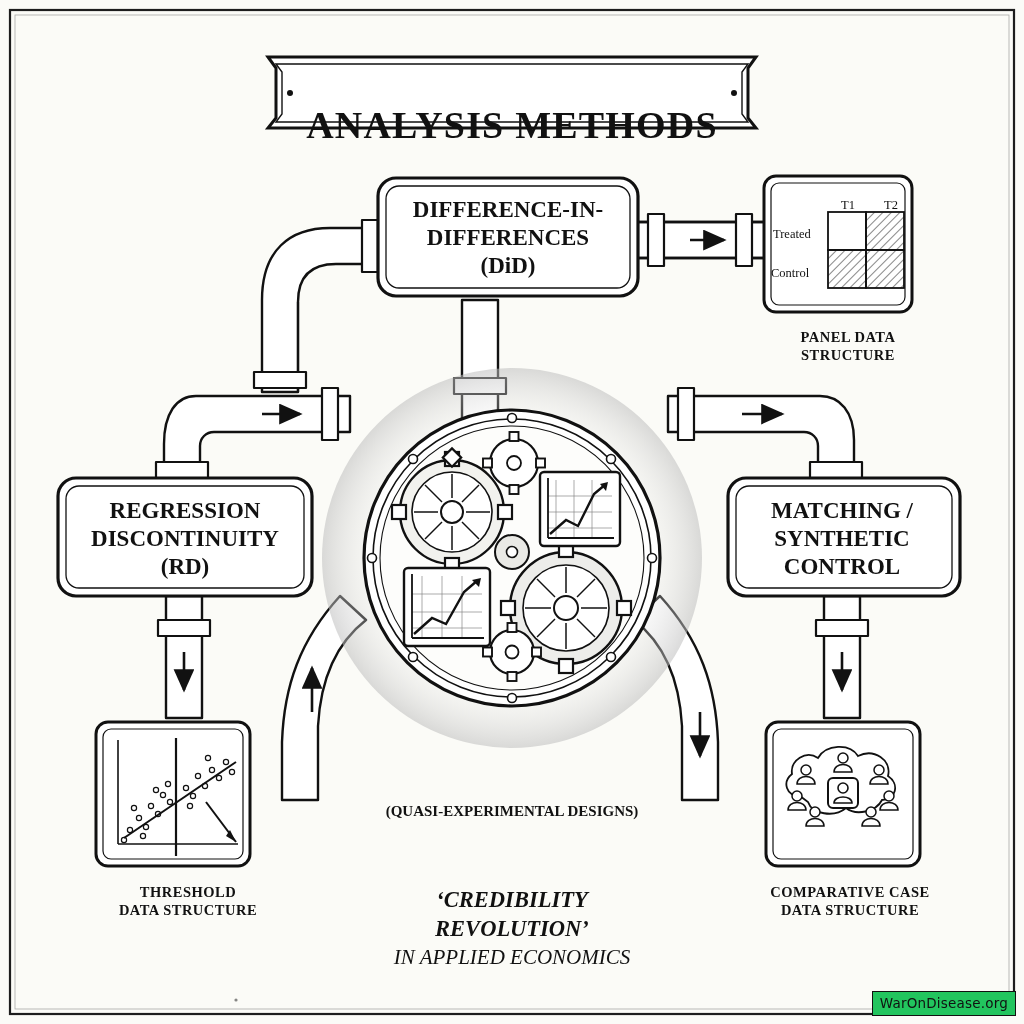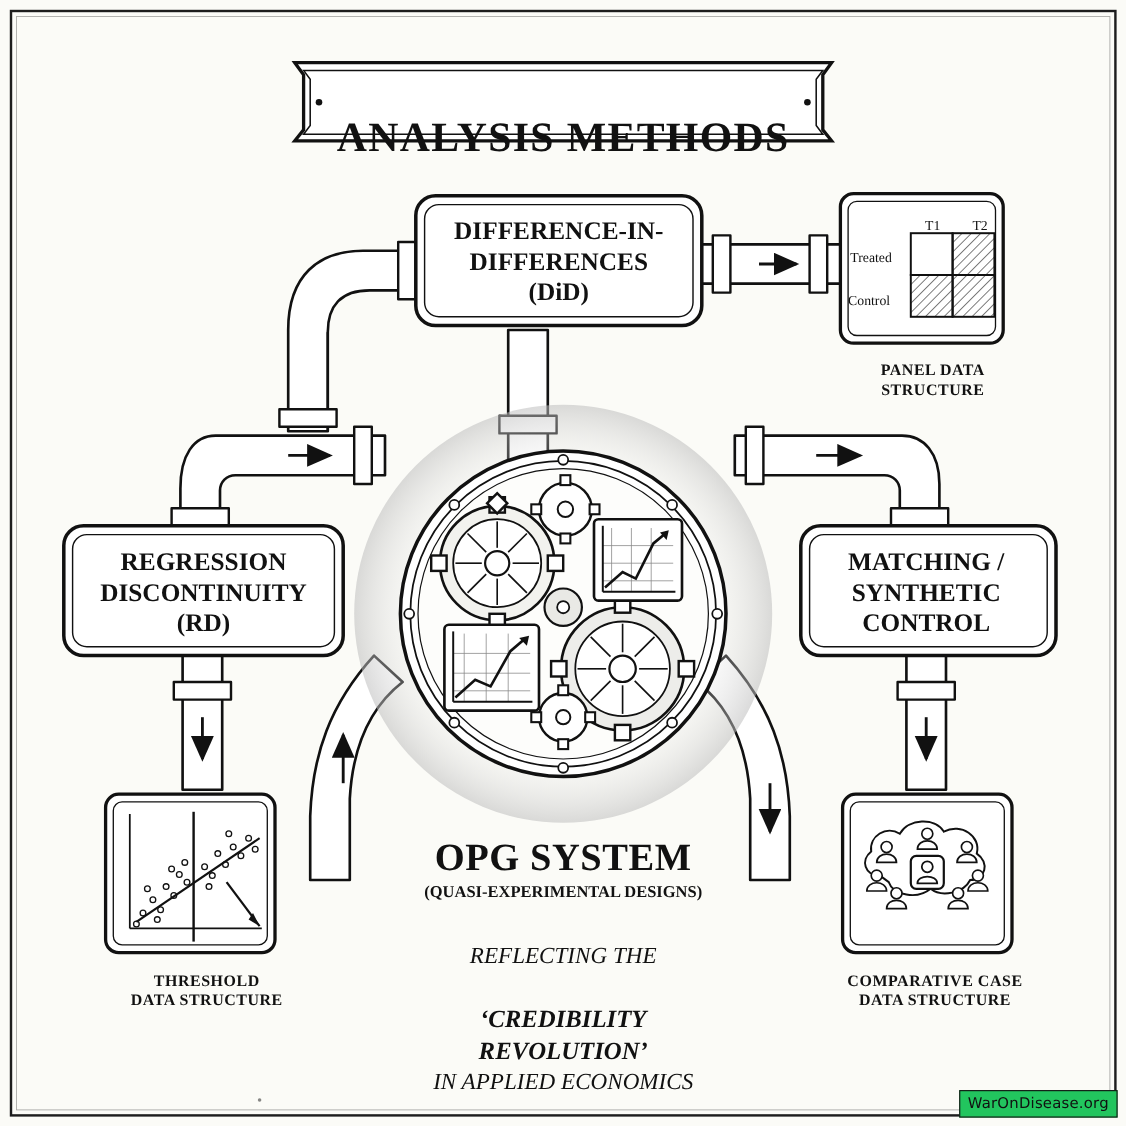--- a/index.html
+++ b/index.html
@@ -509,23 +509,21 @@
   </div>
   <div class="caption" id="cap-threshold">
     <div>THRESHOLD</div>
     <div>DATA STRUCTURE</div>
   </div>
   <div class="caption" id="cap-comparative">
     <div>COMPARATIVE CASE</div>
     <div>DATA STRUCTURE</div>
   </div>
 
-  <div id="center-title">OPG SYSTEM</div>
   <div id="center-sub">(QUASI-EXPERIMENTAL DESIGNS)</div>
   <div id="tagline">
-    <div>REFLECTING THE</div>
     <div class="strong">‘CREDIBILITY REVOLUTION’</div>
     <div>IN APPLIED ECONOMICS</div>
   </div>
 
   <div id="watermark">WarOnDisease.org</div>
 
 </div>
 
 </body></html>

